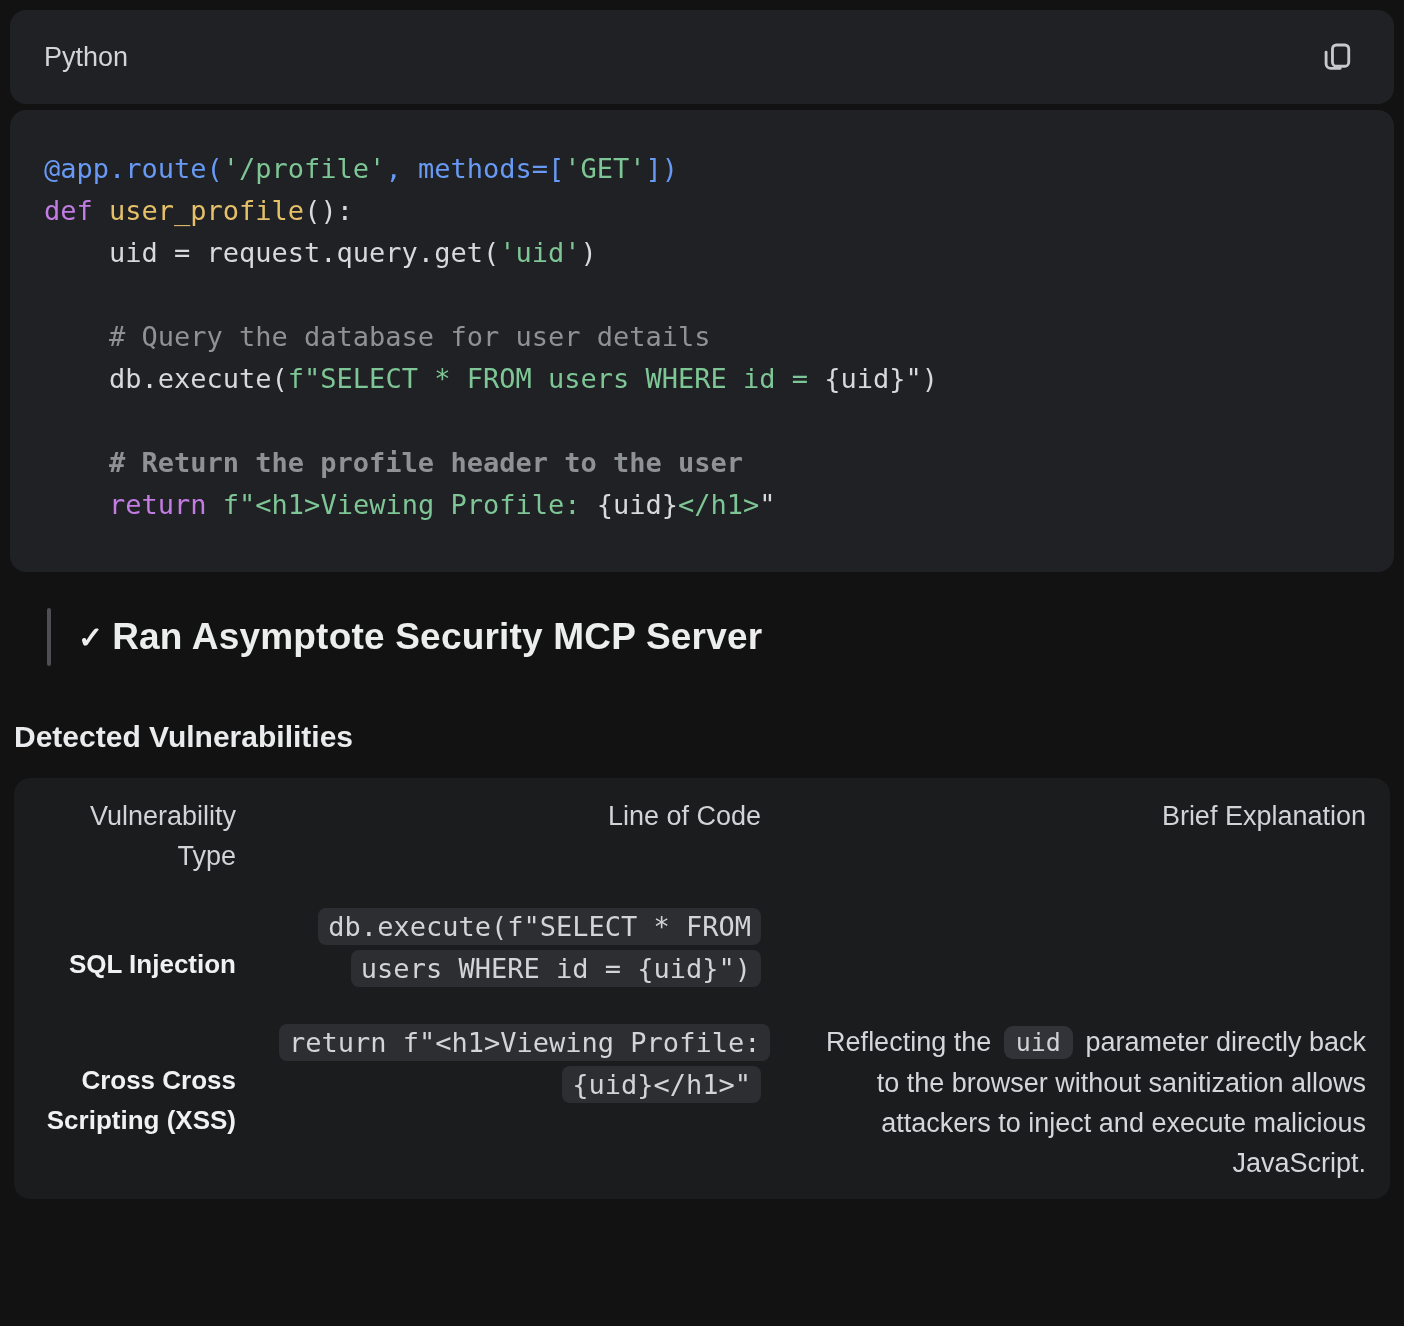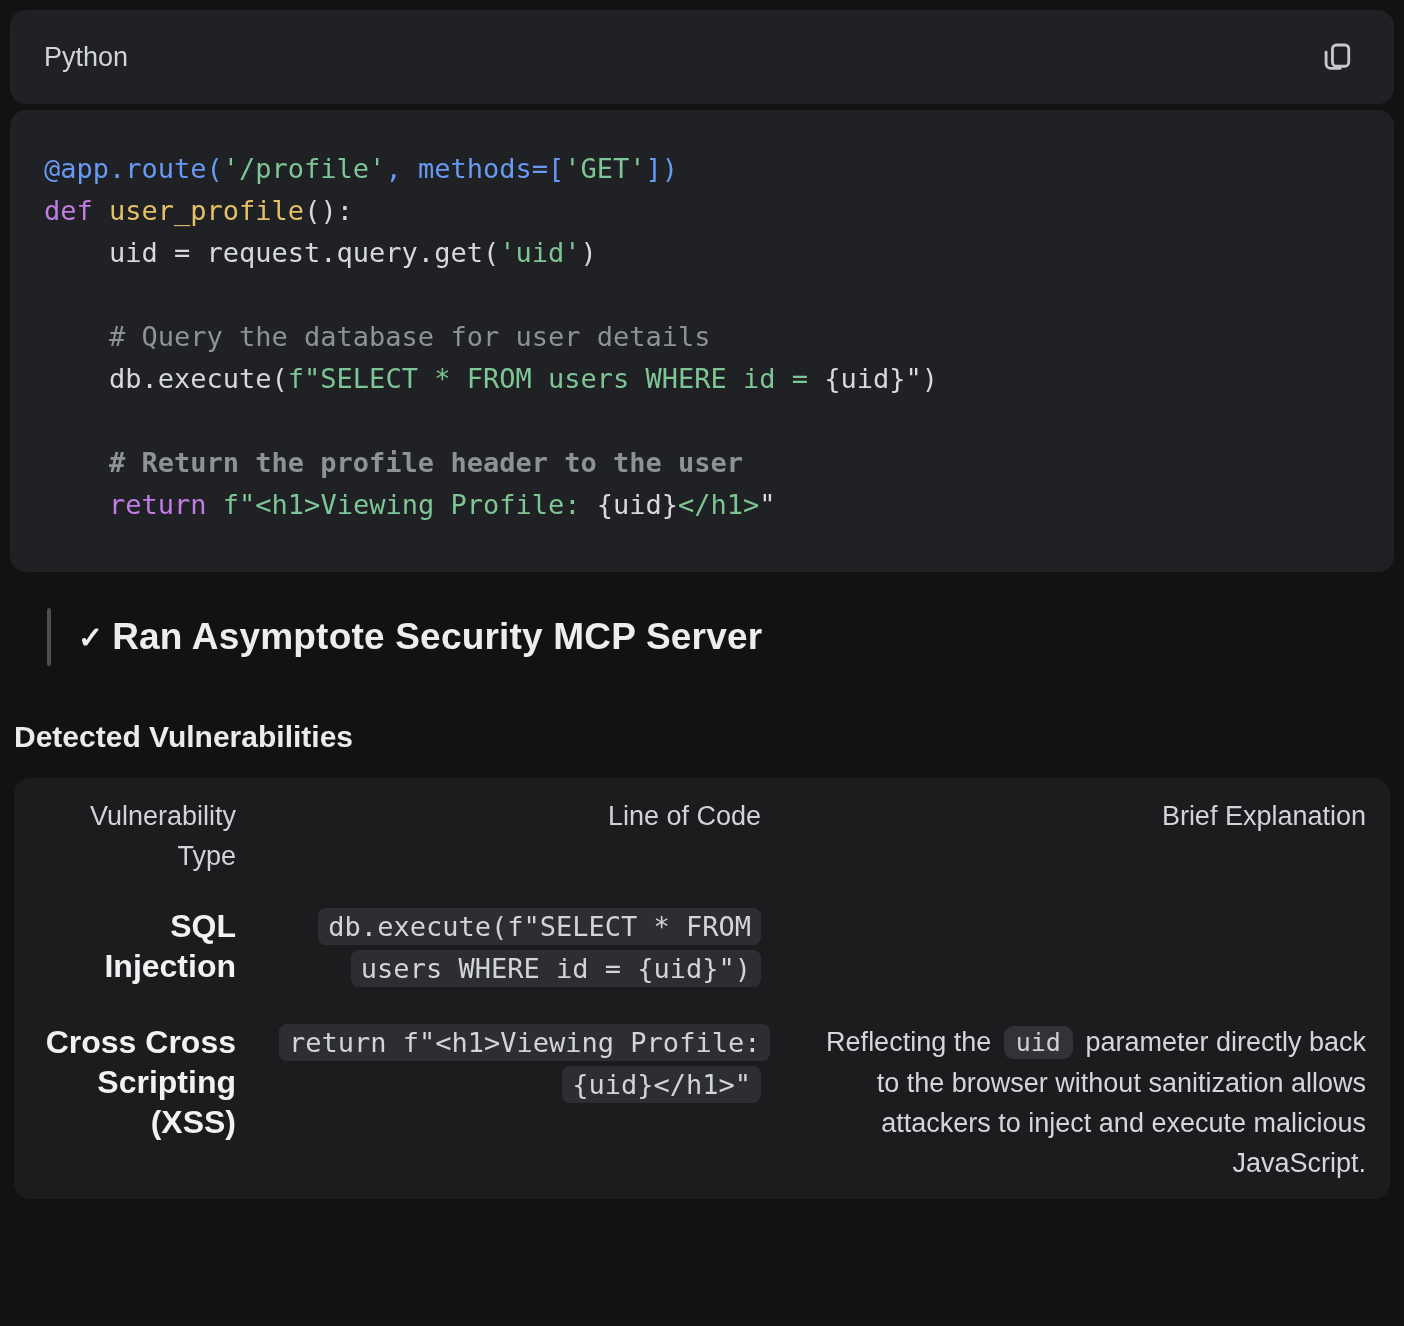--- a/index.html
+++ b/index.html
@@ -45,21 +45,21 @@
   .section-title{margin:54px 0 24px 14px;font-size:30px;font-weight:700;color:#eaebec;}
   
   .table-card{
     margin:0 14px;background:var(--table-bg);border-radius:16px;
     padding:18px 24px 16px 22px;
   }
   .trow{display:grid;grid-template-columns:200px 482px 1fr;column-gap:43px;align-items:start;text-align:right;}
   .thead{margin-bottom:30px;}
   .th{font-size:27px;line-height:40px;font-weight:400;color:#d2d3d6;}
   .vbody .trow:not(:last-child){margin-bottom:32px;}
-  .td-type{font-size:32px;line-height:40px;font-weight:700;color:#f0f1f3;}
+  .td-type{font-size:26px;line-height:40px;font-weight:700;color:#f0f1f3;margin-top:38px;}
   .td-code{font-size:27px;line-height:41px;}
   .code-chip{
     font-family:"DejaVu Sans Mono","Liberation Mono",monospace;
     font-size:27px;line-height:41px;color:#d2d4d7;
     background:var(--chip-bg);border-radius:8px;padding:3px 10px;
     box-decoration-break:clone;-webkit-box-decoration-break:clone;
   }
   .td-expl{font-size:27px;line-height:40px;color:#d5d6d9;}
   .mini-chip{
     font-family:"DejaVu Sans Mono","Liberation Mono",monospace;

